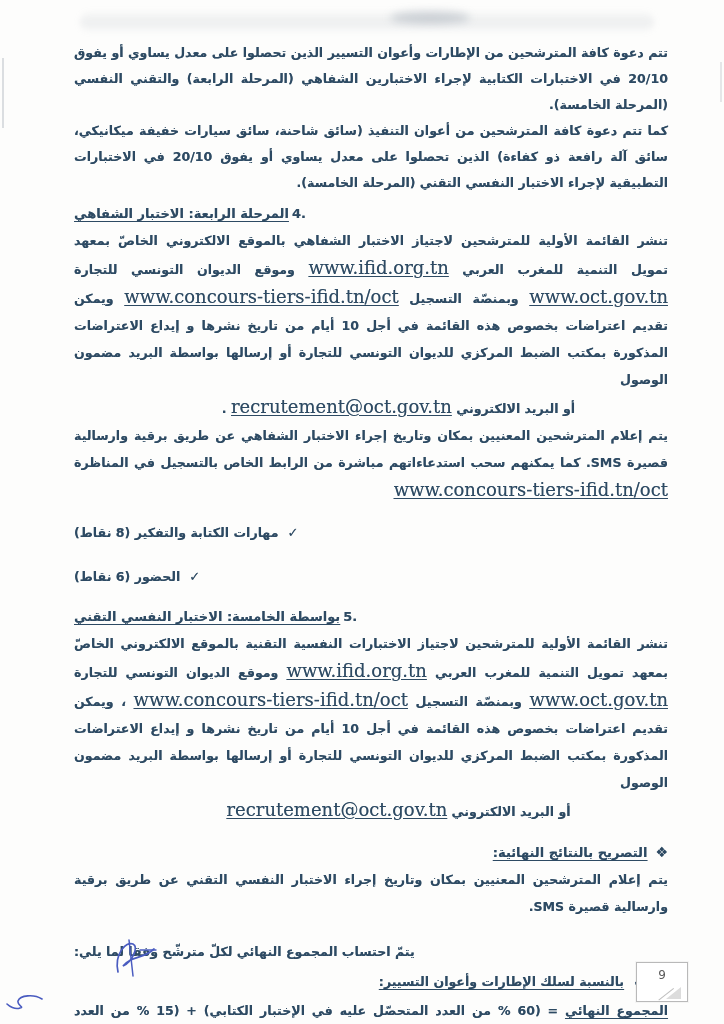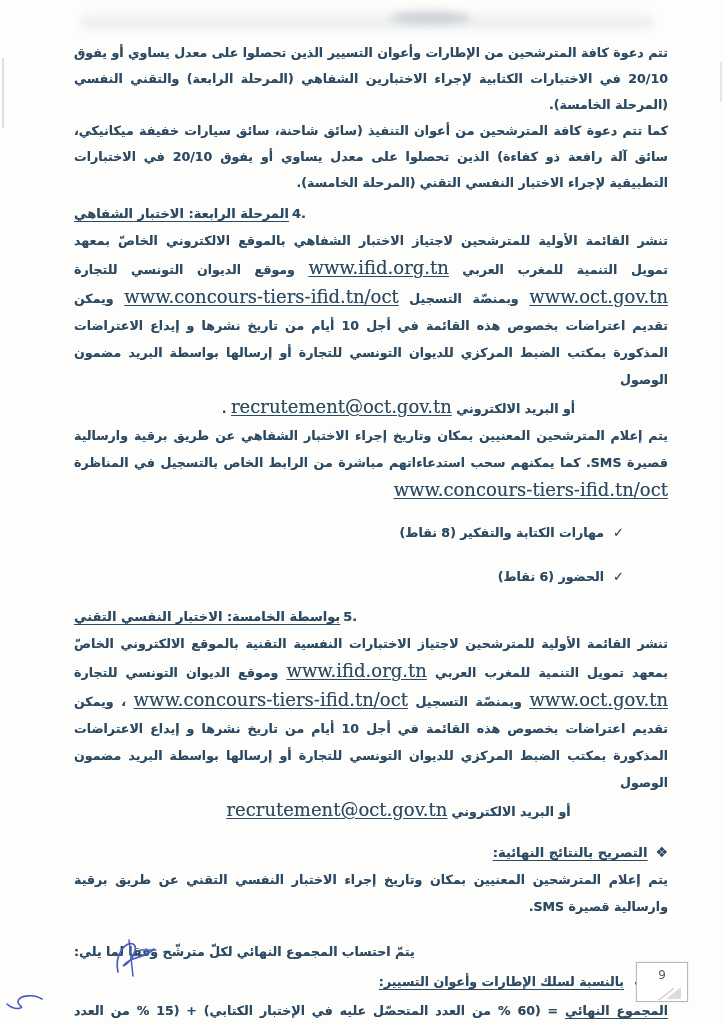--- a/index.html
+++ b/index.html
@@ -22,21 +22,21 @@
   .para{margin:0;font-size:12.6px;font-weight:700;line-height:27px;text-align:justify;
     text-shadow:0 0 0.4px rgba(45,74,99,0.55);}
   .intro{line-height:26px;}
   .heading{margin:10px 0 6px;font-size:13px;font-weight:700;text-decoration:underline;
     text-underline-offset:3px;text-align:left;text-shadow:0 0 0.4px rgba(45,74,99,0.55);}
   .hnum{display:inline-block;margin-left:3px;}
   .lnk{font-family:"DejaVu Serif",serif;font-weight:400;font-size:18px;
     text-decoration:underline;text-underline-offset:2px;unicode-bidi:isolate;}
   .email-line{text-align:left;text-align-last:center;padding-left:55px;}
   .criteria{list-style:none;margin:3px 0 6px;padding:0 44px 0 0;}
-  .criteria li{font-size:12.6px;font-weight:700;line-height:32px;text-align:right;
+  .criteria li{font-size:12.6px;font-weight:700;line-height:32px;text-align:left;
     text-shadow:0 0 0.4px rgba(45,74,99,0.55);margin-top:12px;}
   .check{display:inline-block;margin-left:9px;font-weight:400;font-size:13px;}
   .h5{margin-top:16px;}
   .results-head{margin:14px 0 0;font-size:13px;font-weight:700;text-align:right;
     text-shadow:0 0 0.4px rgba(45,74,99,0.55);}
   .marker{display:inline-block;margin-left:8px;font-size:14px;text-decoration:none;}
   .results-head .ulabel{text-decoration:underline;text-underline-offset:3px;}
   .calc-intro{margin-top:18px;text-align:left;}
   .cadres{margin-top:3px;padding-right:24px;text-align:right;}
   .cadres .ulabel{text-decoration:underline;text-underline-offset:3px;}

